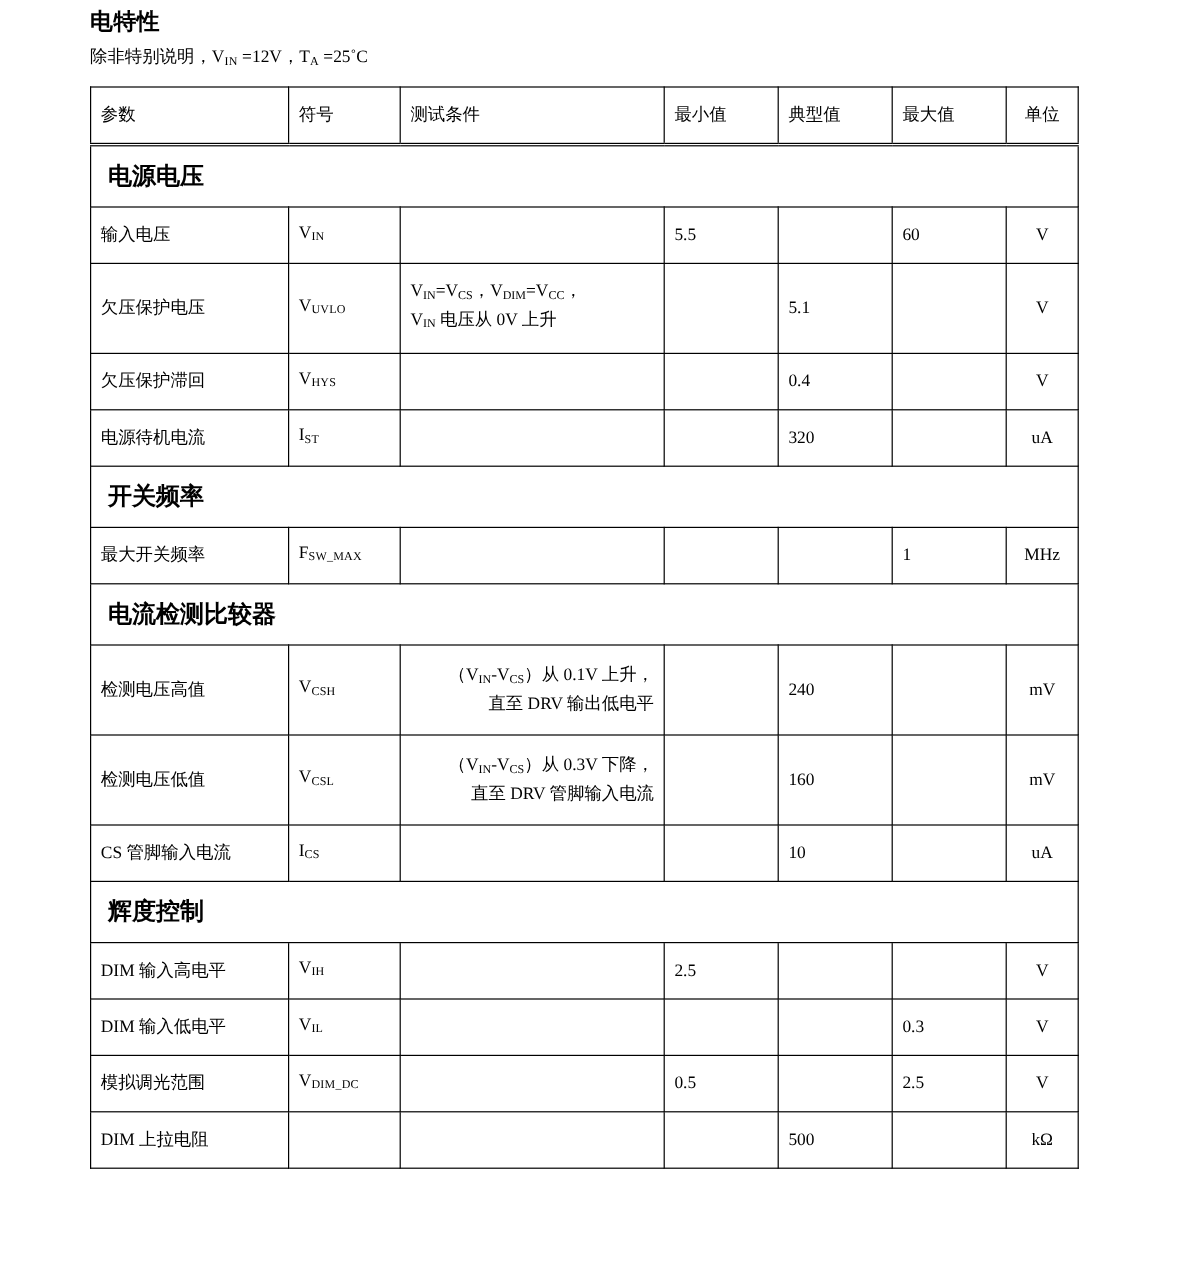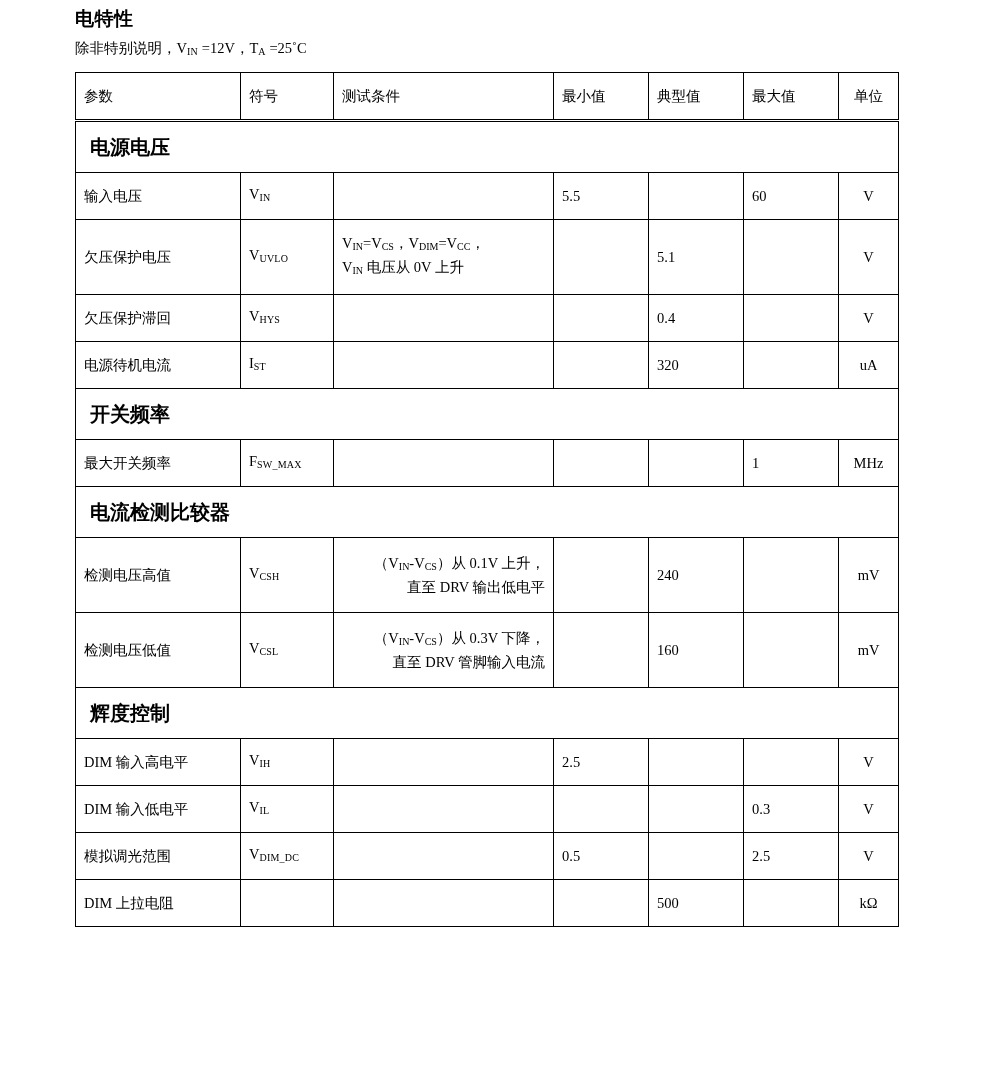--- a/index.html
+++ b/index.html
@@ -198,20 +198,29 @@
           <td class="col-symbol"><span class="sym">V<sub>CSL</sub></span></td>
           <td class="cond cond-center">
             <span class="cond-line">（V<sub>IN</sub>-V<sub>CS</sub>）从 0.3V 下降，</span>
             <span class="cond-line">直至 DRV 管脚输入电流</span>
           </td>
           <td></td>
           <td>160</td>
           <td></td>
           <td class="unit-cell">mV</td>
         </tr>
+        <tr class="data-row">
+          <td class="col-param">CS 管脚输入电流</td>
+          <td class="col-symbol"><span class="sym">I<sub>CS</sub></span></td>
+          <td class="cond"></td>
+          <td></td>
+          <td>10</td>
+          <td></td>
+          <td class="unit-cell">uA</td>
+        </tr>
         <tr class="section-row">
           <td colspan="7">辉度控制</td>
         </tr>
         <tr class="data-row">
           <td class="col-param">DIM 输入高电平</td>
           <td class="col-symbol"><span class="sym">V<sub>IH</sub></span></td>
           <td class="cond"></td>
           <td>2.5</td>
           <td></td>
           <td></td>

